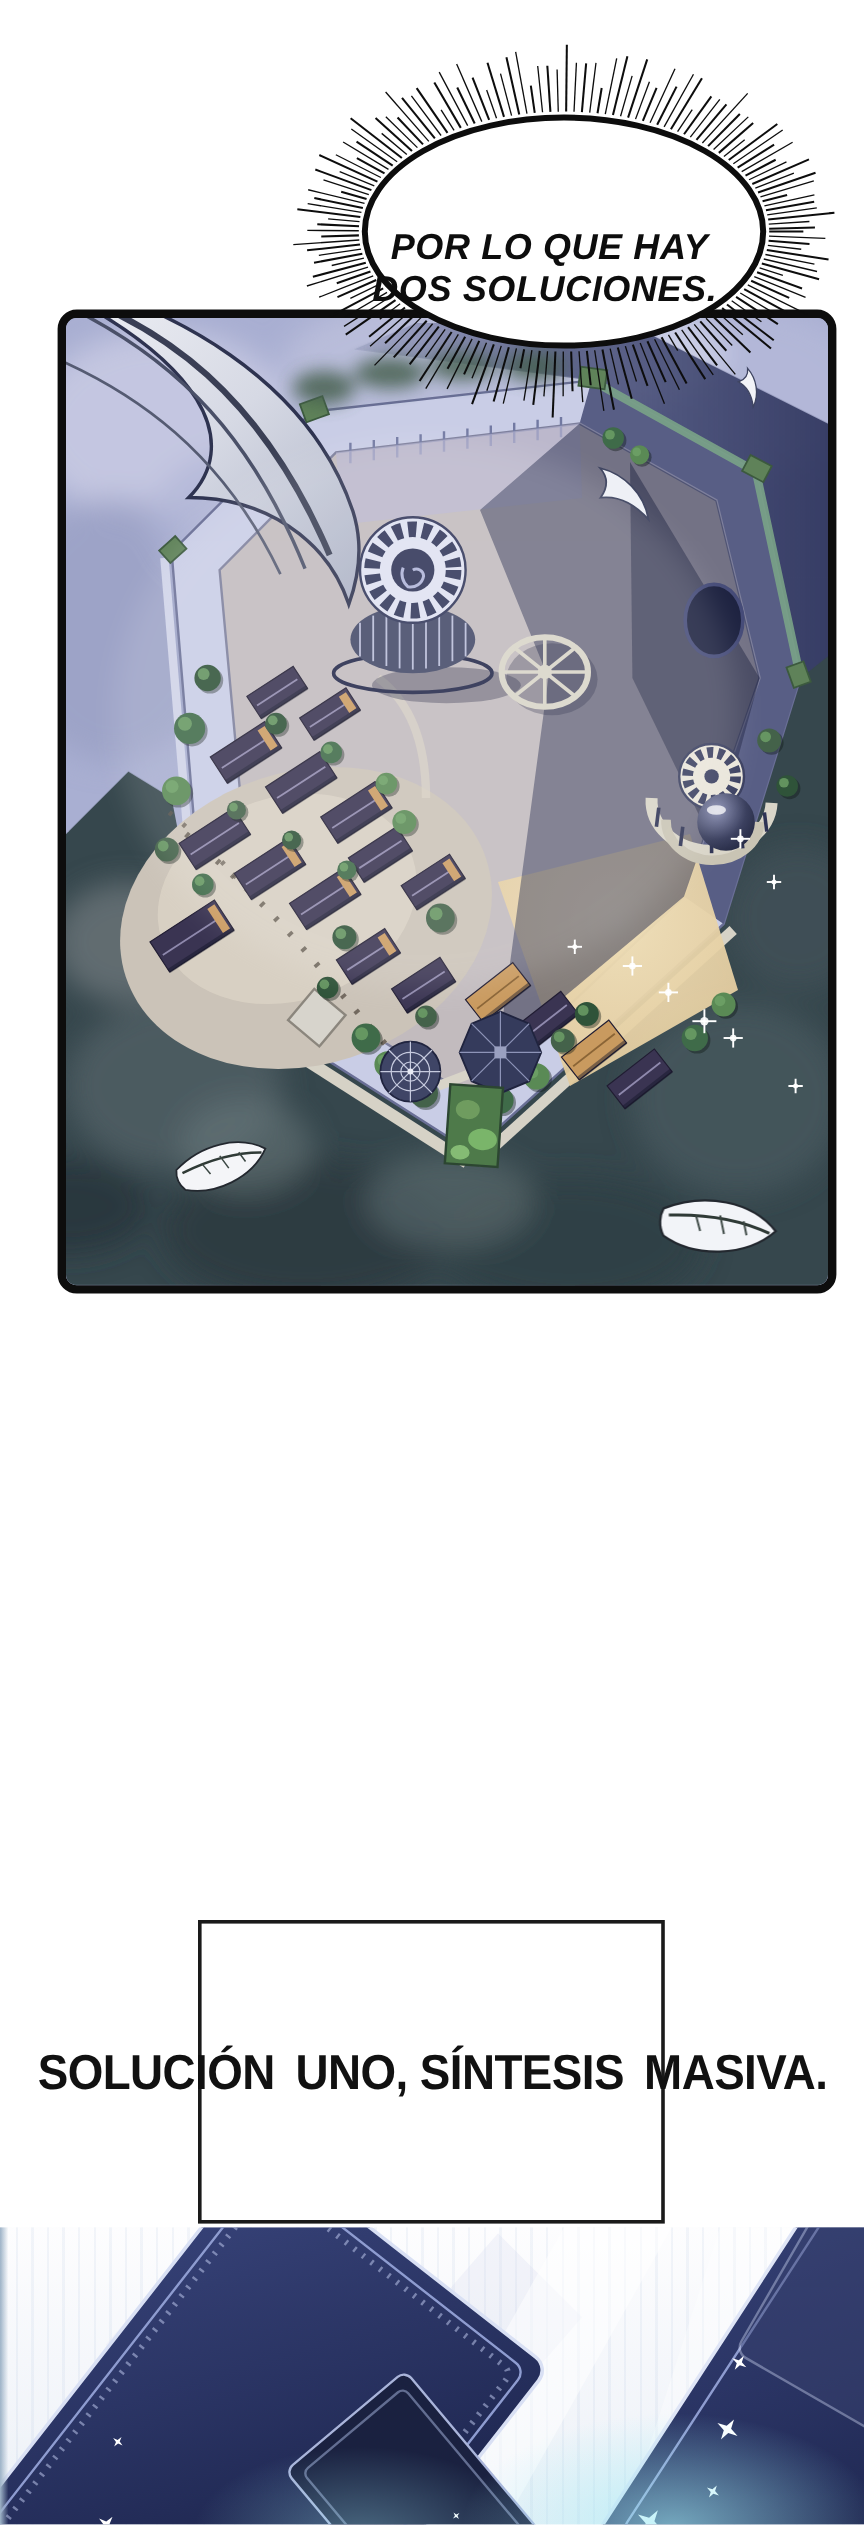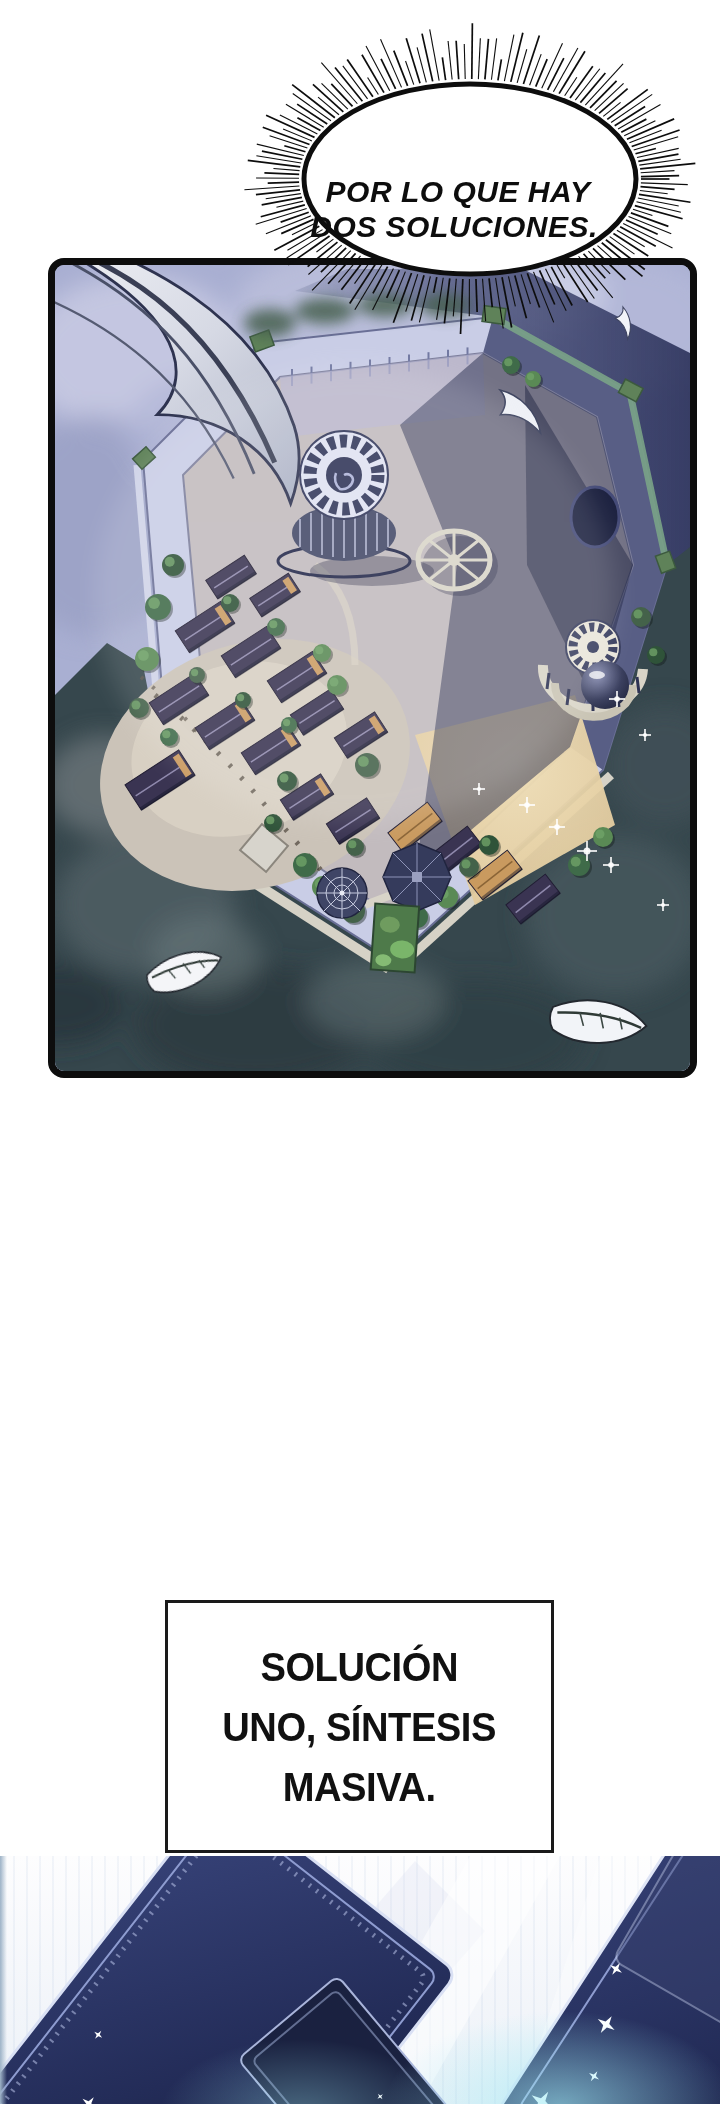--- a/index.html
+++ b/index.html
@@ -1,29 +1,29 @@
 <!DOCTYPE html>
 <html><head>
 <meta charset="utf-8">
 <style>
   html,body{margin:0;padding:0;background:#ffffff;}
   .page{position:relative;width:720px;height:2104px;background:#ffffff;overflow:hidden;
         font-family:"Liberation Sans",sans-serif;}
   .abs{position:absolute;}
   
-  #bubble-wrap{left:180px;top:13px;width:520px;height:330px;z-index:3;}
+  #bubble-wrap{left:180px;top:27px;width:520px;height:330px;z-index:3;}
   #bubble-wrap svg{display:block;}
   .bubble-text{font-family:"Liberation Sans",sans-serif;font-weight:bold;font-style:italic;
                font-size:30px;fill:#0d0d0d;text-anchor:middle;letter-spacing:0.5px;}
   
   #panel-wrap{left:48px;top:258px;width:635px;height:806px;border:7px solid #0d0d0d;
               border-radius:16px;overflow:hidden;background:#a9afd2;z-index:1;}
   
   #caption-box{left:165px;top:1600px;width:383px;height:247px;background:#ffffff;
-               border:3px solid #1a1a1a;display:flex;flex-direction:column;justify-content:center;
+               border:3px solid #1a1a1a;display:flex;flex-direction:row;justify-content:center;
                align-items:center;z-index:2;}
   #caption-box .cap-line{font-weight:bold;font-size:41px;line-height:60px;color:#111111;
                transform:scaleX(.93);white-space:nowrap;letter-spacing:-0.5px;}
   
   #bottom-art{left:0;top:1856px;width:720px;height:248px;overflow:hidden;z-index:1;
       background:linear-gradient(180deg,#fdfdfe 0%,#f5f7fb 45%,#ecf1f7 100%);}
   #bottom-art .streaks{position:absolute;inset:0;
       background:repeating-linear-gradient(90deg,rgba(150,175,210,0.20) 0 2px,transparent 2px 13px);
       opacity:.55;}
   #bottom-art .left-strip{position:absolute;left:0;top:0;width:7px;height:100%;

